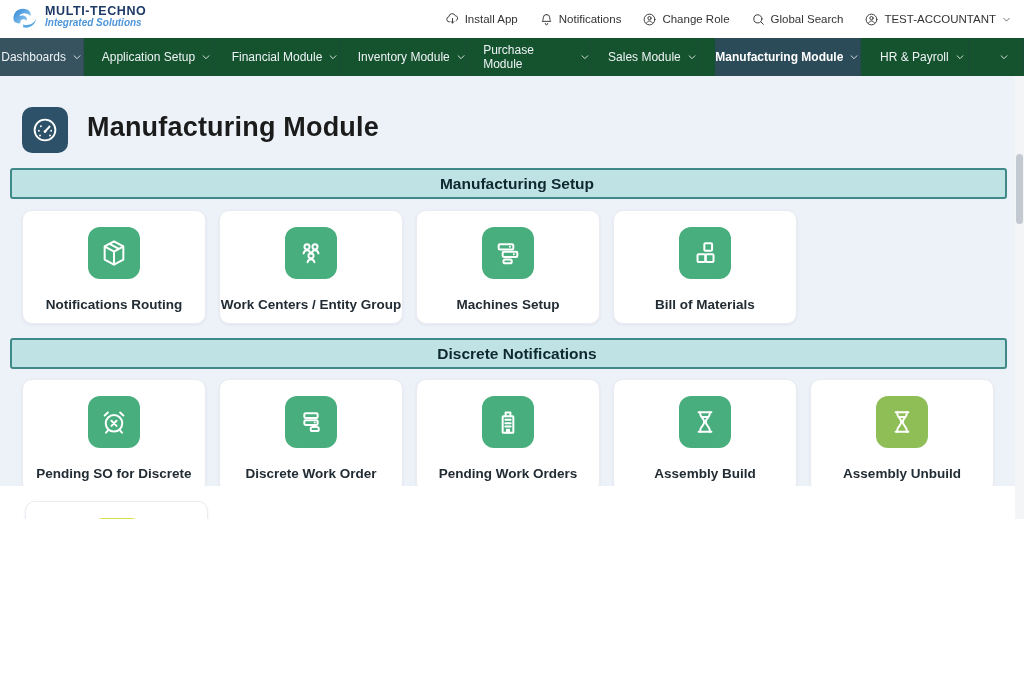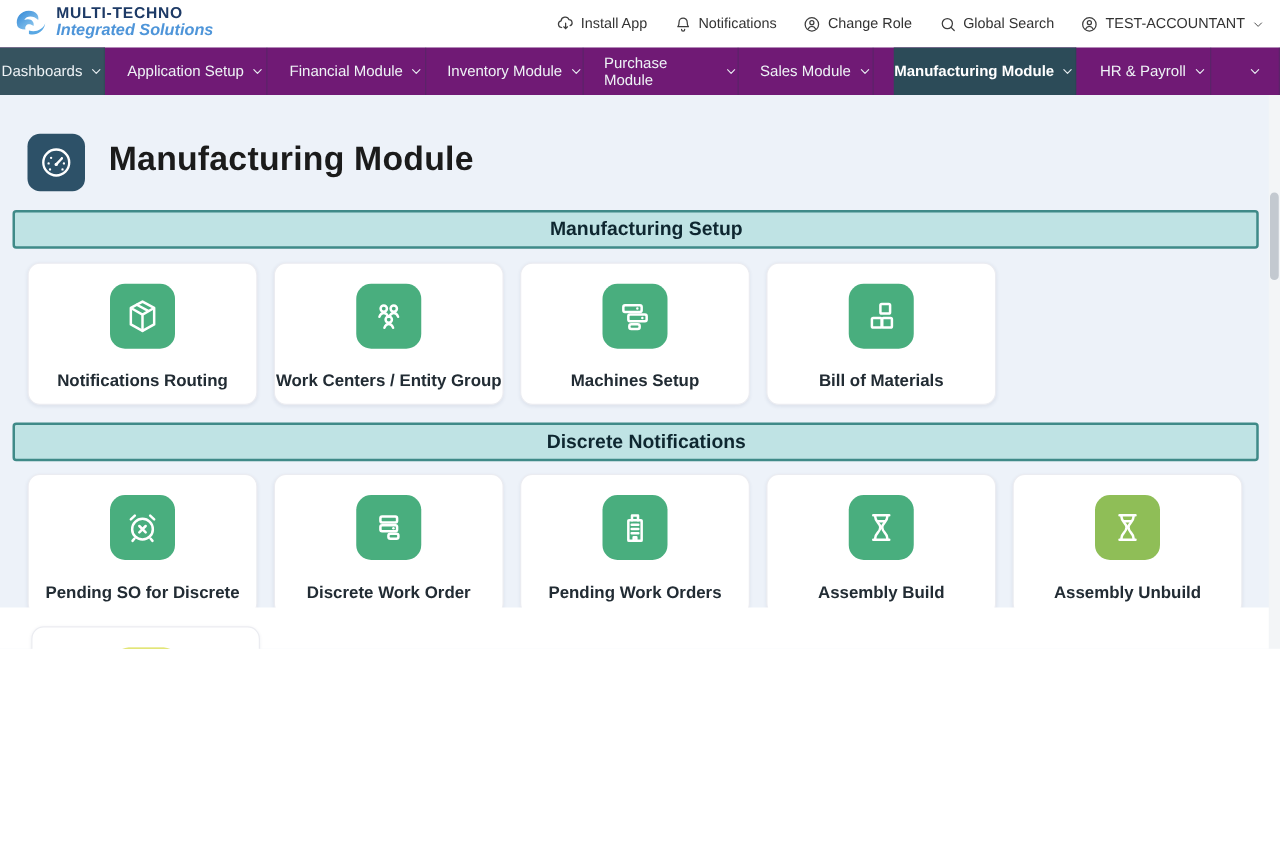--- a/index.html
+++ b/index.html
@@ -5,28 +5,28 @@
   * { margin:0; padding:0; box-sizing:border-box; }
   html,body { width:1024px; height:683px; font-family:"Liberation Sans", sans-serif; }
   .screen { position:relative; width:1024px; height:519px; background:#edf2f9; overflow:hidden; }
 
   
   .topbar { position:absolute; left:0; top:0; width:1024px; height:38px; background:#ffffff; z-index:10; }
   .logo { position:absolute; left:10px; top:4px; display:flex; align-items:center; gap:5px; }
   .logo-swirl { width:30px; height:26px; }
   .logo-text { display:flex; flex-direction:column; line-height:1.05; }
   .logo-name { font-size:12.5px; font-weight:800; color:#1d3a66; letter-spacing:.6px; }
-  .logo-tag { font-size:13px; font-weight:600; color:#4e95d9; font-style:italic; }
+  .logo-tag { font-size:10px; font-weight:600; color:#4e95d9; font-style:italic; }
   .hdr-actions { position:absolute; right:12px; top:0; height:38px; display:flex; align-items:center; gap:21px; }
   .hdr-item { display:flex; align-items:center; gap:5px; font-size:11.5px; color:#333; cursor:pointer; }
   .hdr-item svg { width:15px; height:15px; }
   .ic { fill:none; stroke:#3d3d3d; stroke-width:1.6; stroke-linecap:round; stroke-linejoin:round; }
 
   
-  .navbar { position:absolute; left:0; top:38px; width:1024px; height:38px; background:#701a75; display:flex; z-index:10;gap:16px; }
+  .navbar { position:absolute; left:0; top:38px; width:1024px; height:38px; background:#14532d; display:flex; z-index:10;gap:16px; }
   .nav-item { height:38px; display:flex; align-items:center; justify-content:center; gap:6px;
     color:#eef3f6; font-size:12px; cursor:pointer; border-right:1px solid rgba(40,62,74,.28); }
   .nav-item svg { width:10px; height:10px; }
   .nav-ic { fill:none; stroke:#e8eef2; stroke-width:2.2; stroke-linecap:round; stroke-linejoin:round; }
   .nav-dark { background:#36535f; }
   .nav-active { background:#2c4b58; font-weight:700; color:#ffffff; }
 
   
   .scroll-track { position:absolute; right:0; top:76px; width:9px; height:607px; background:#f3f5f7; z-index:9; }
   .scroll-thumb { position:absolute; right:1px; top:78px; width:7px; height:70px; background:#c3c9d0; border-radius:4px; }

